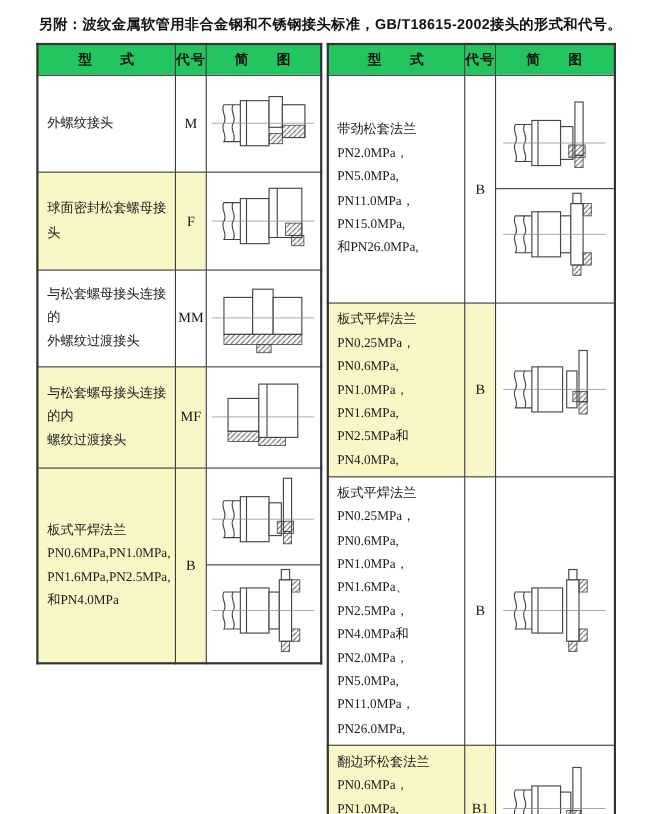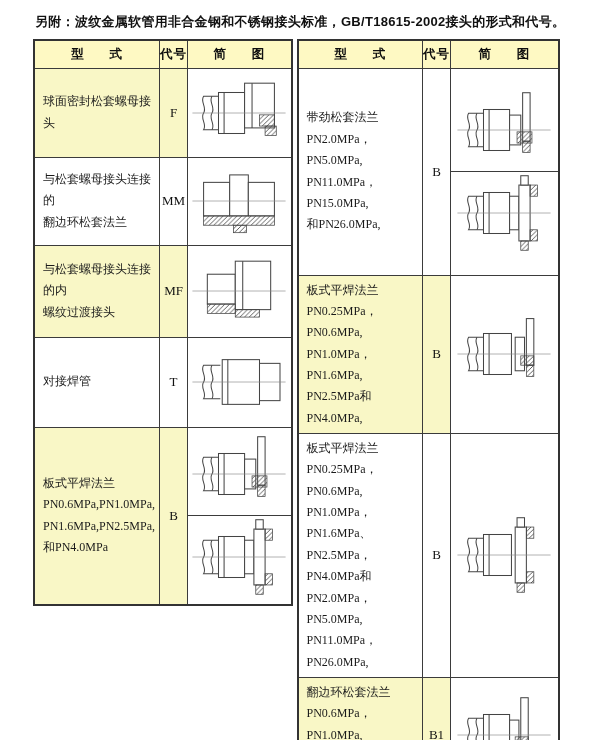--- a/index.html
+++ b/index.html
@@ -21,21 +21,21 @@
     border-collapse:collapse;table-layout:fixed;
     background:#fff;
   }
   table{border:2px solid #333;}
   td,th{
     border:1px solid #3b3b3b;
     padding:0;vertical-align:middle;
     font-weight:normal;
   }
   th.hd{
-    background:#fef9c3;height:26px;
+    background:#22c55e;height:26px;
     font-size:12.5px;font-weight:bold;color:#0f0f0f;
     text-align:center;white-space:pre;letter-spacing:1px;
   }
   td.t{
     font-size:12px;line-height:1.78;
     padding:4px 4px 4px 8px;
     white-space:pre-line;text-align:left;
   }
   td.c{
     text-align:center;font-size:13px;color:#111;
@@ -64,20 +64,44 @@
         <col class="c1">
         <col class="c2">
         <col class="c3">
       </colgroup>
     <tbody>
         <tr style="height:28px;">
       <th class="hd">型      式</th>
       <th class="hd">代号</th>
       <th class="hd">简      图</th>
     </tr>
+    <tr style="height:88px;">
+      <td class="t">外螺纹接头</td>
+      <td class="c">M</td>
+      <td class="d">
+        <div class="diag">
+              <svg viewBox="0 0 104 88" width="100" height="82">
+                <defs>
+                  <pattern id="h1" width="5" height="5" patternUnits="userSpaceOnUse">
+                    <path d="M0 5 L5 0" stroke="#555" stroke-width="1"></path>
+                  </pattern>
+                </defs>
+                <path d="M32 26 H14 c-4 6 4 12 0 18 c-4 6 4 12 0 18 H32" fill="none" stroke="#444" stroke-width="1.1"></path>
+                <path d="M23 26 c-4 6 4 12 0 18 c-4 6 4 12 0 18" fill="none" stroke="#444" stroke-width="1.1"></path>
+                <rect x="30" y="22" width="28" height="44" fill="#fff" stroke="#444" stroke-width="1.1"></rect>
+                <line x1="36" y1="22" x2="36" y2="66" stroke="#444" stroke-width="1.1"></line>
+                <rect x="58" y="18" width="13" height="30" fill="#fff" stroke="#444" stroke-width="1.1"></rect>
+                <rect x="71" y="26" width="22" height="32" fill="#fff" stroke="#444" stroke-width="1.1"></rect>
+                <rect x="71" y="46" width="22" height="12" fill="url(#h1)" stroke="#444" stroke-width="0.8"></rect>
+                <rect x="58" y="54" width="13" height="10" fill="url(#h1)" stroke="#444" stroke-width="0.8"></rect>
+                <line x1="2" y1="44" x2="102" y2="44" stroke="#888" stroke-width="0.7"></line>
+              </svg>
+            </div>
+      </td>
+    </tr>
     <tr style="height:89px;">
       <td class="t hl">球面密封松套螺母接头</td>
       <td class="c hl">F</td>
       <td class="d">
         <div class="diag">
               <svg viewBox="0 0 104 88" width="100" height="82">
                 <defs>
                   <pattern id="h2" width="5" height="5" patternUnits="userSpaceOnUse">
                     <path d="M0 5 L5 0" stroke="#555" stroke-width="1"></path>
                   </pattern>
@@ -90,21 +114,21 @@
                 <line x1="66" y1="12" x2="66" y2="60" stroke="#444" stroke-width="1.1"></line>
                 <rect x="74" y="46" width="16" height="12" fill="url(#h2)" stroke="#444" stroke-width="0.8"></rect>
                 <rect x="80" y="58" width="12" height="10" fill="url(#h2)" stroke="#444" stroke-width="0.8"></rect>
                 <line x1="2" y1="44" x2="102" y2="44" stroke="#888" stroke-width="0.7"></line>
               </svg>
             </div>
       </td>
     </tr>
     <tr style="height:88px;">
       <td class="t">与松套螺母接头连接的
-翻边环松套法兰</td>
+外螺纹过渡接头</td>
       <td class="c">MM</td>
       <td class="d">
         <div class="diag">
               <svg viewBox="0 0 104 88" width="100" height="82">
                 <defs>
                   <pattern id="h3" width="5" height="5" patternUnits="userSpaceOnUse">
                     <path d="M0 5 L5 0" stroke="#555" stroke-width="1"></path>
                   </pattern>
                 </defs>
                 <rect x="14" y="24" width="28" height="36" fill="#fff" stroke="#444" stroke-width="1.1"></rect>
@@ -127,41 +151,20 @@
                 <defs>
                   <pattern id="h4" width="5" height="5" patternUnits="userSpaceOnUse">
                     <path d="M0 5 L5 0" stroke="#555" stroke-width="1"></path>
                   </pattern>
                 </defs>
                 <rect x="18" y="26" width="30" height="32" fill="#fff" stroke="#444" stroke-width="1.1"></rect>
                 <rect x="48" y="12" width="38" height="52" fill="#fff" stroke="#444" stroke-width="1.1"></rect>
                 <line x1="56" y1="12" x2="56" y2="64" stroke="#444" stroke-width="1.1"></line>
                 <rect x="18" y="58" width="30" height="10" fill="url(#h4)" stroke="#444" stroke-width="0.8"></rect>
                 <rect x="48" y="64" width="26" height="8" fill="url(#h4)" stroke="#444" stroke-width="0.8"></rect>
-                <line x1="2" y1="44" x2="102" y2="44" stroke="#888" stroke-width="0.7"></line>
-              </svg>
-            </div>
-      </td>
-    </tr>
-    <tr style="height:90px;">
-      <td class="t">对接焊管</td>
-      <td class="c">T</td>
-      <td class="d">
-        <div class="diag">
-              <svg viewBox="0 0 104 88" width="100" height="82">
-                <defs>
-                  <pattern id="h5" width="5" height="5" patternUnits="userSpaceOnUse">
-                    <path d="M0 5 L5 0" stroke="#555" stroke-width="1"></path>
-                  </pattern>
-                </defs>
-                <path d="M32 26 H14 c-4 6 4 12 0 18 c-4 6 4 12 0 18 H32" fill="none" stroke="#444" stroke-width="1.1"></path>
-                <path d="M23 26 c-4 6 4 12 0 18 c-4 6 4 12 0 18" fill="none" stroke="#444" stroke-width="1.1"></path>
-                <rect x="34" y="20" width="40" height="48" fill="#fff" stroke="#444" stroke-width="1.1"></rect>
-                <line x1="40" y1="20" x2="40" y2="68" stroke="#444" stroke-width="1.1"></line>
-                <rect x="74" y="24" width="22" height="40" fill="#fff" stroke="#444" stroke-width="1.1"></rect>
                 <line x1="2" y1="44" x2="102" y2="44" stroke="#888" stroke-width="0.7"></line>
               </svg>
             </div>
       </td>
     </tr>
     <tr style="height:178px;">
       <td class="t hl">板式平焊法兰
 PN0.6MPa,PN1.0MPa,
 PN1.6MPa,PN2.5MPa,
 和PN4.0MPa</td>

